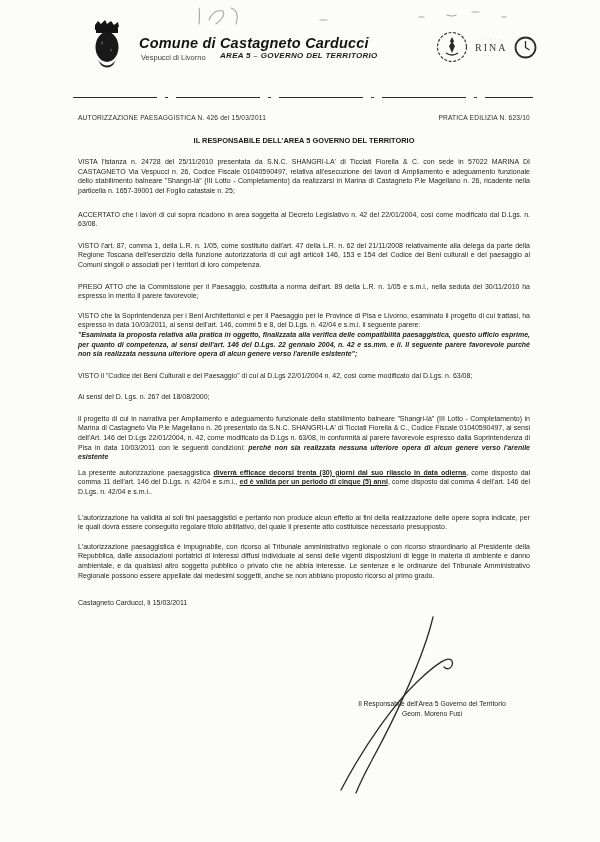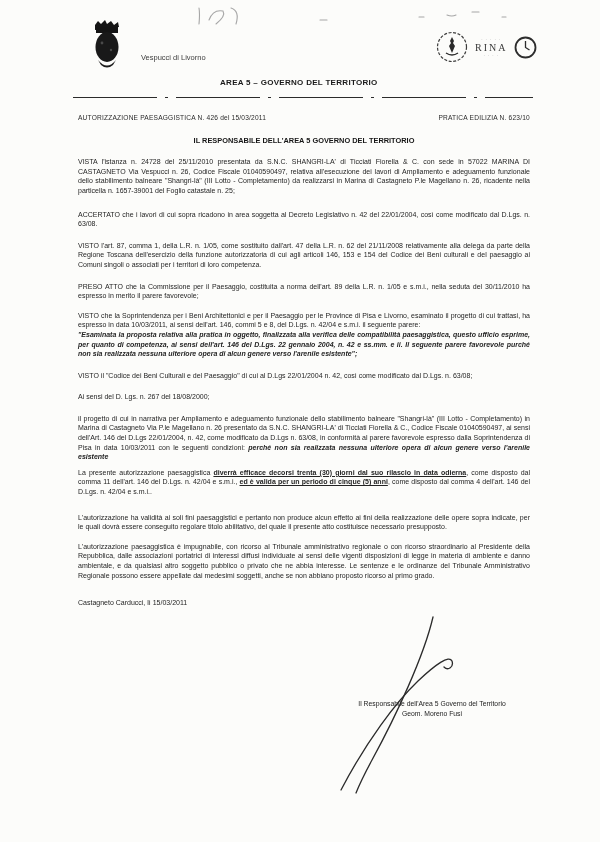--- a/index.html
+++ b/index.html
@@ -9,22 +9,22 @@
     font-family:"Liberation Sans", sans-serif; color:#1e1e1e;
   }
   
   .coa { position:absolute; left:92px; top:19px; }
   .hdr-title {
     position:absolute; left:139px; top:35px;
     font-size:14.5px; font-weight:bold; font-style:italic; letter-spacing:.2px; color:#141414;
   }
   .hdr-prov { position:absolute; left:141px; top:53px; font-size:7.5px; color:#3d3d3d; }
   .hdr-area {
-    position:absolute; left:220px; top:78px;
-    font-size:8px; font-weight:bold; letter-spacing:.3px; color:#1a1a1a;
+    position:absolute; left:220px; top:51px;
+    font-size:8px; font-weight:bold; font-style:italic; letter-spacing:.3px; color:#1a1a1a;
   }
   .certs { position:absolute; left:436px; top:31px; display:flex; align-items:center; gap:7px; }
   .rina-wrap { display:flex; flex-direction:column; align-items:center;justify-content:center; }
   .rina-small { font-size:4px; color:#8f8f8f; letter-spacing:1px; line-height:5px; white-space:nowrap; }
   .rina-label { font-family:"Liberation Serif", serif; font-size:10px; letter-spacing:2px; color:#3a3a3a; line-height:11px; }
   .hand-top { position:absolute; left:0; top:0; pointer-events:none; }
   .sep {
     position:absolute; left:73px; top:97px; width:460px; height:1px;
     background:repeating-linear-gradient(90deg,#2b2b2b 0 84px, rgba(0,0,0,0) 84px 92px, #2b2b2b 92px 95px, rgba(0,0,0,0) 95px 103px);
   }
@@ -73,20 +73,21 @@
     <svg width="30" height="52" viewBox="0 0 30 52">
       <path d="M3 6 l3 -4 3 3 4 -4 2 4 4 -3 3 4 4 -3 1 5 -24 3 z" fill="#151515"></path>
       <rect x="4" y="8" width="22" height="6" fill="#141414"></rect>
       <ellipse cx="15" cy="28" rx="11.5" ry="15" fill="#191919"></ellipse>
       <path d="M6 41 Q15 52 24 41 L21 46 Q15 51 9 46 Z" fill="#1c1c1c"></path>
       <circle cx="10" cy="24" r="1.4" fill="#4a4a4a"></circle>
       <circle cx="19" cy="31" r="1.2" fill="#4a4a4a"></circle>
     </svg>
   </div>
 
+  <div class="hdr-title">Comune di Castagneto Carducci</div>
   <div class="hdr-prov">Vespucci di Livorno</div>
   <div class="hdr-area">AREA 5 – GOVERNO DEL TERRITORIO</div>
 
   <div class="certs">
     <svg width="32" height="32" viewBox="0 0 32 32">
       <circle cx="16" cy="16" r="14.5" fill="none" stroke="#3c3c3c" stroke-width="1.2" stroke-dasharray="3 1.6"></circle>
       <path d="M16 6 l2 4 -1 2 2 3 -3 7 -3 -7 2 -3 -1 -2 z" fill="#2a2a2a"></path>
       <path d="M10 22 q6 4 12 0" stroke="#2a2a2a" stroke-width="1.4" fill="none"></path>
     </svg>
     <div class="rina-wrap">

